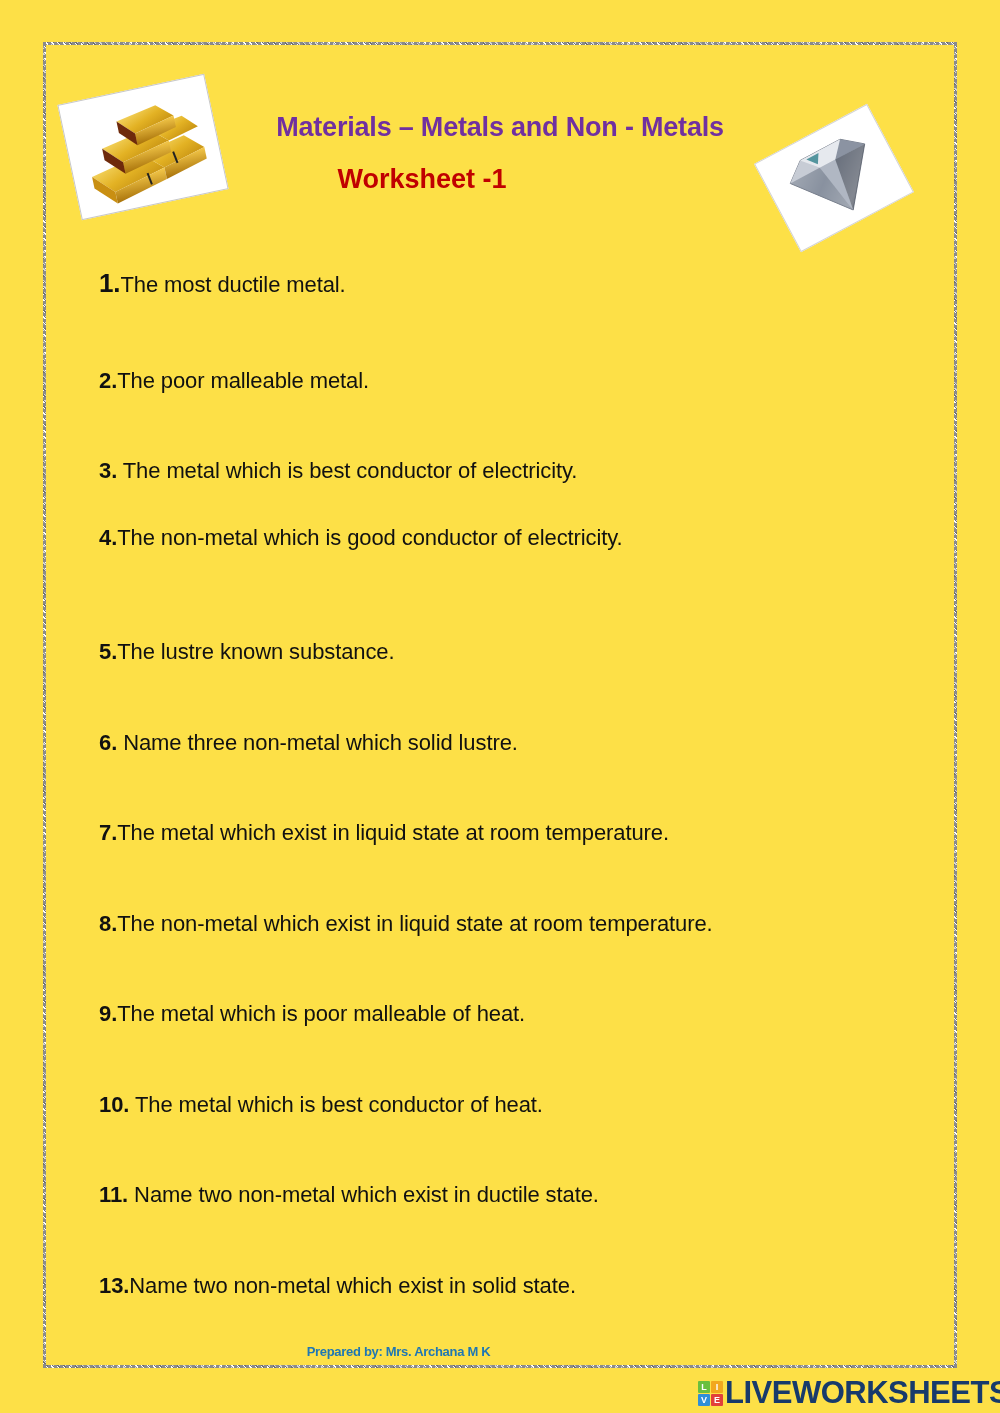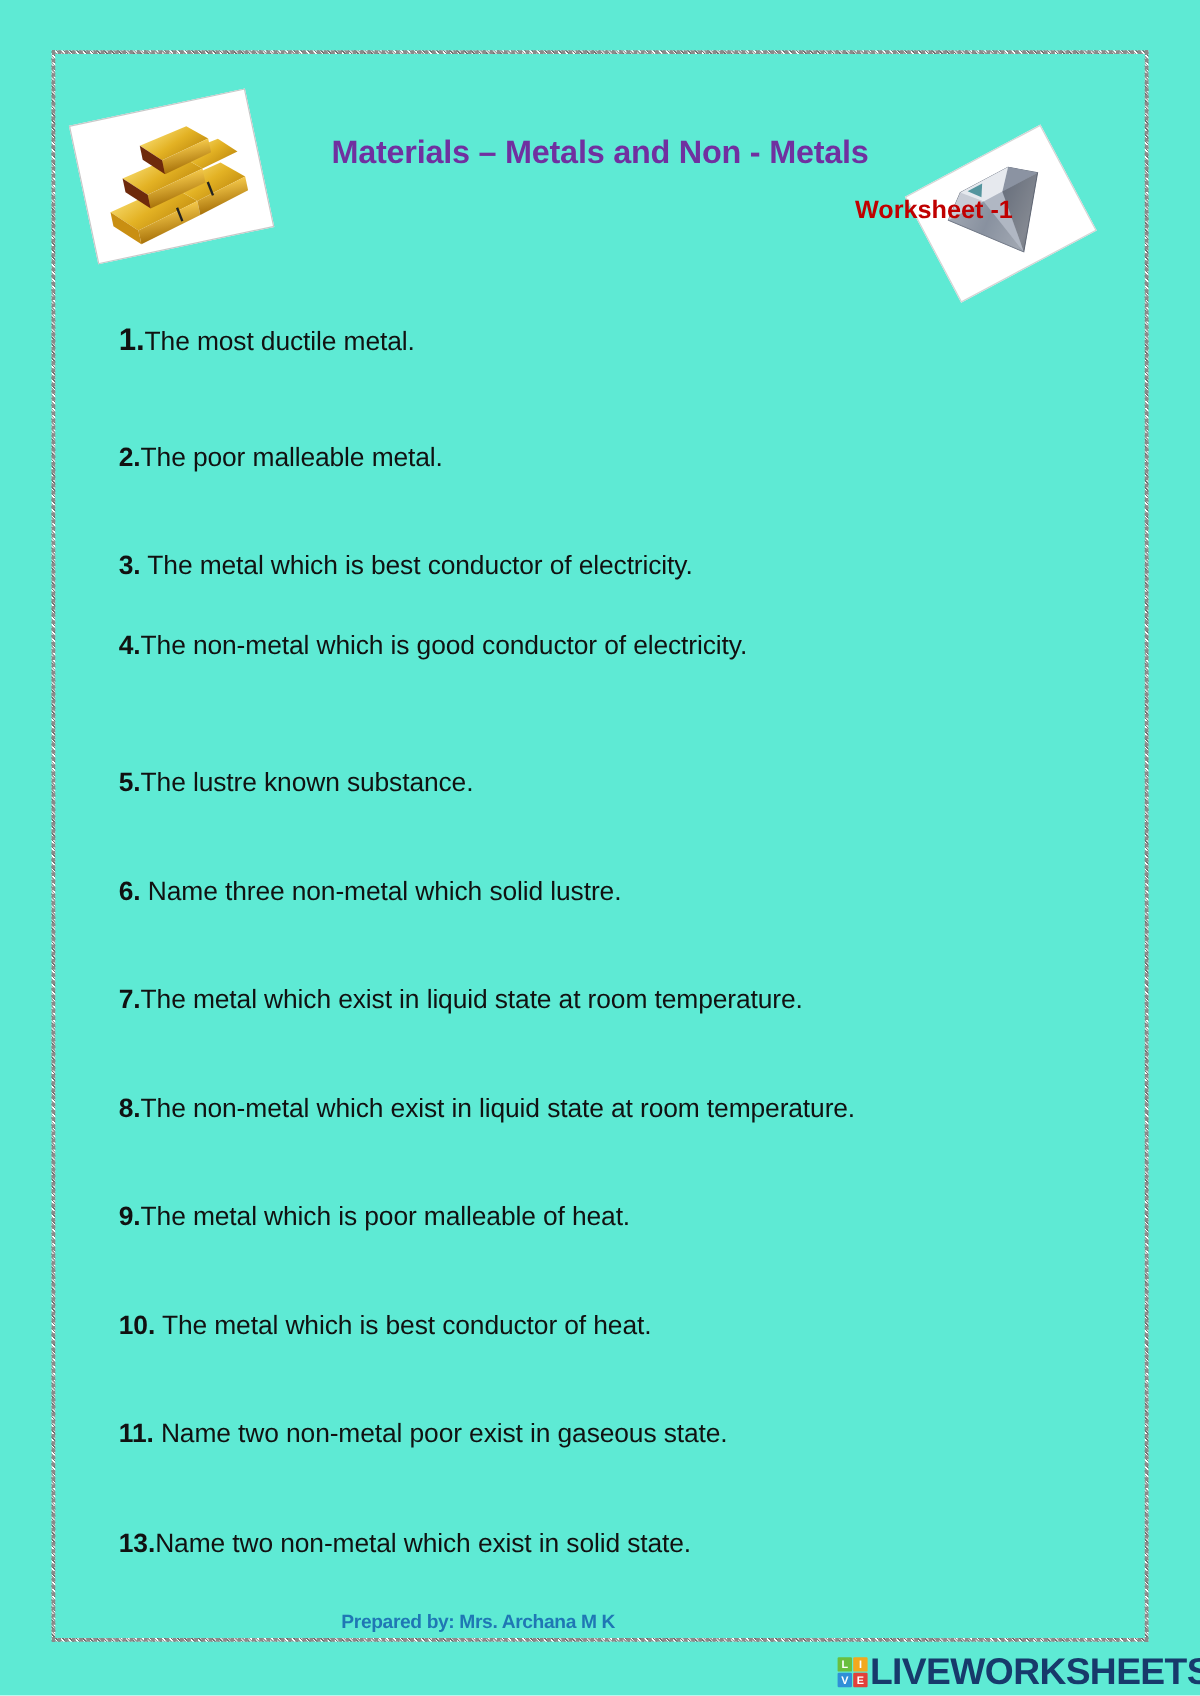--- a/index.html
+++ b/index.html
@@ -7,21 +7,21 @@
       width: 1000px;
       height: 1413px;
       background: #ffffff;
       overflow: hidden;
       font-family: "Liberation Sans", sans-serif;
     }
     .page {
       position: relative;
       width: 1000px;
       height: 1413px;
-      background: #5eead4;
+      background: #fde047;
     }
     .frame {
       position: absolute;
       left: 43px;
       top: 42px;
       width: 914px;
       height: 1326px;
       border: 3px solid transparent;
       border-image: repeating-linear-gradient(45deg, #6f6f6f 0 1px, #d6d6d6 1px 2px, #9a9a9a 2px 3px, #ffffff 3px 4px) 3;
     }
@@ -43,23 +43,23 @@
       font-weight: bold;
       font-size: 27px;
       letter-spacing: -0.2px;
       color: #7030A0;
     }
     .title-sub {
       position: absolute;
       left: 0;
       width: 844px;
       top: 164px;
-      text-align: right;
-      font-weight: bold;
-      font-size: 21px;
+      text-align: center;
+      font-weight: bold;
+      font-size: 27px;
       color: #C00000;
     }
 
     
     .img-gold {
       position: absolute;
       left: 68px;
       top: 88px;
       width: 150px;
       height: 118px;
@@ -101,21 +101,21 @@
     .q .num.big { font-size: 26px; }
 
     
     .prepared {
       position: absolute;
       left: 0;
       width: 797px;
       top: 1344px;
       text-align: center;
       font-weight: bold;
-      font-size: 16px;
+      font-size: 13px;
       color: #1f77b4;
       letter-spacing: -0.3px;
     }
     .lw-logo {
       position: absolute;
       left: 698px;
       top: 1377px;
       height: 32px;
       display: flex;
       align-items: center;
@@ -232,21 +232,21 @@
     <div class="q" style="top:911px">
       <span class="num">8.</span><span>The non-metal which exist in liquid state at room temperature.</span>
     </div>
     <div class="q" style="top:1001px">
       <span class="num">9.</span><span>The metal which is poor malleable of heat.</span>
     </div>
     <div class="q" style="top:1092px">
       <span class="num">10.</span><span> The metal which is best conductor of heat.</span>
     </div>
     <div class="q" style="top:1182px">
-      <span class="num">11.</span><span> Name two non-metal poor exist in gaseous state.</span>
+      <span class="num">11.</span><span> Name two non-metal which exist in ductile state.</span>
     </div>
     <div class="q" style="top:1273px">
       <span class="num">13.</span><span>Name two non-metal which exist in solid state.</span>
     </div>
   </div>
 
   <div class="prepared">Prepared by: Mrs. Archana M K</div>
 
   <div class="lw-logo">
     <div class="lw-squares">

